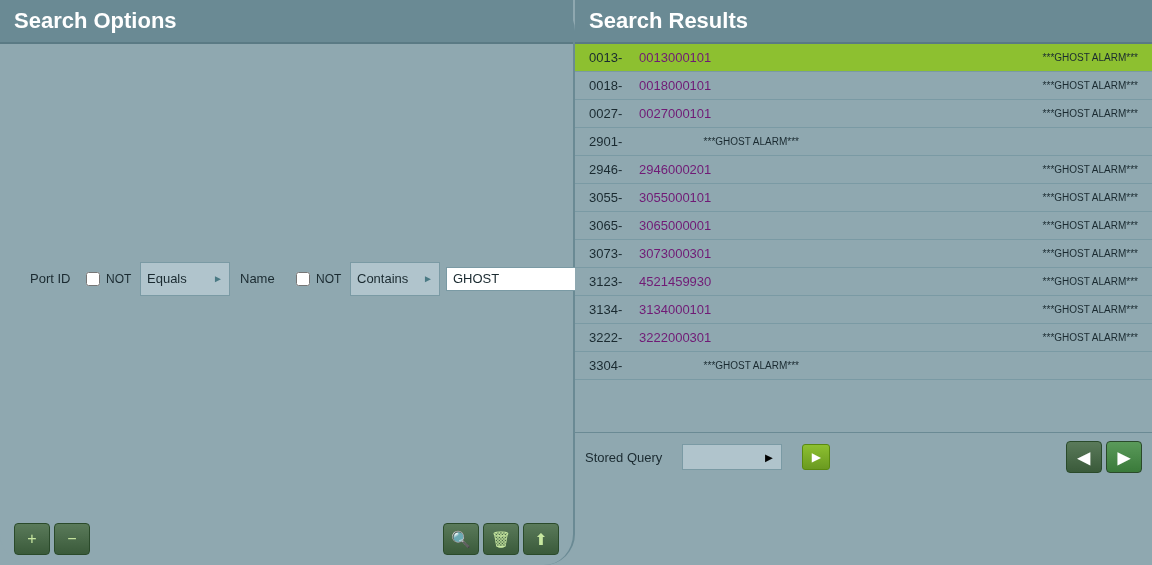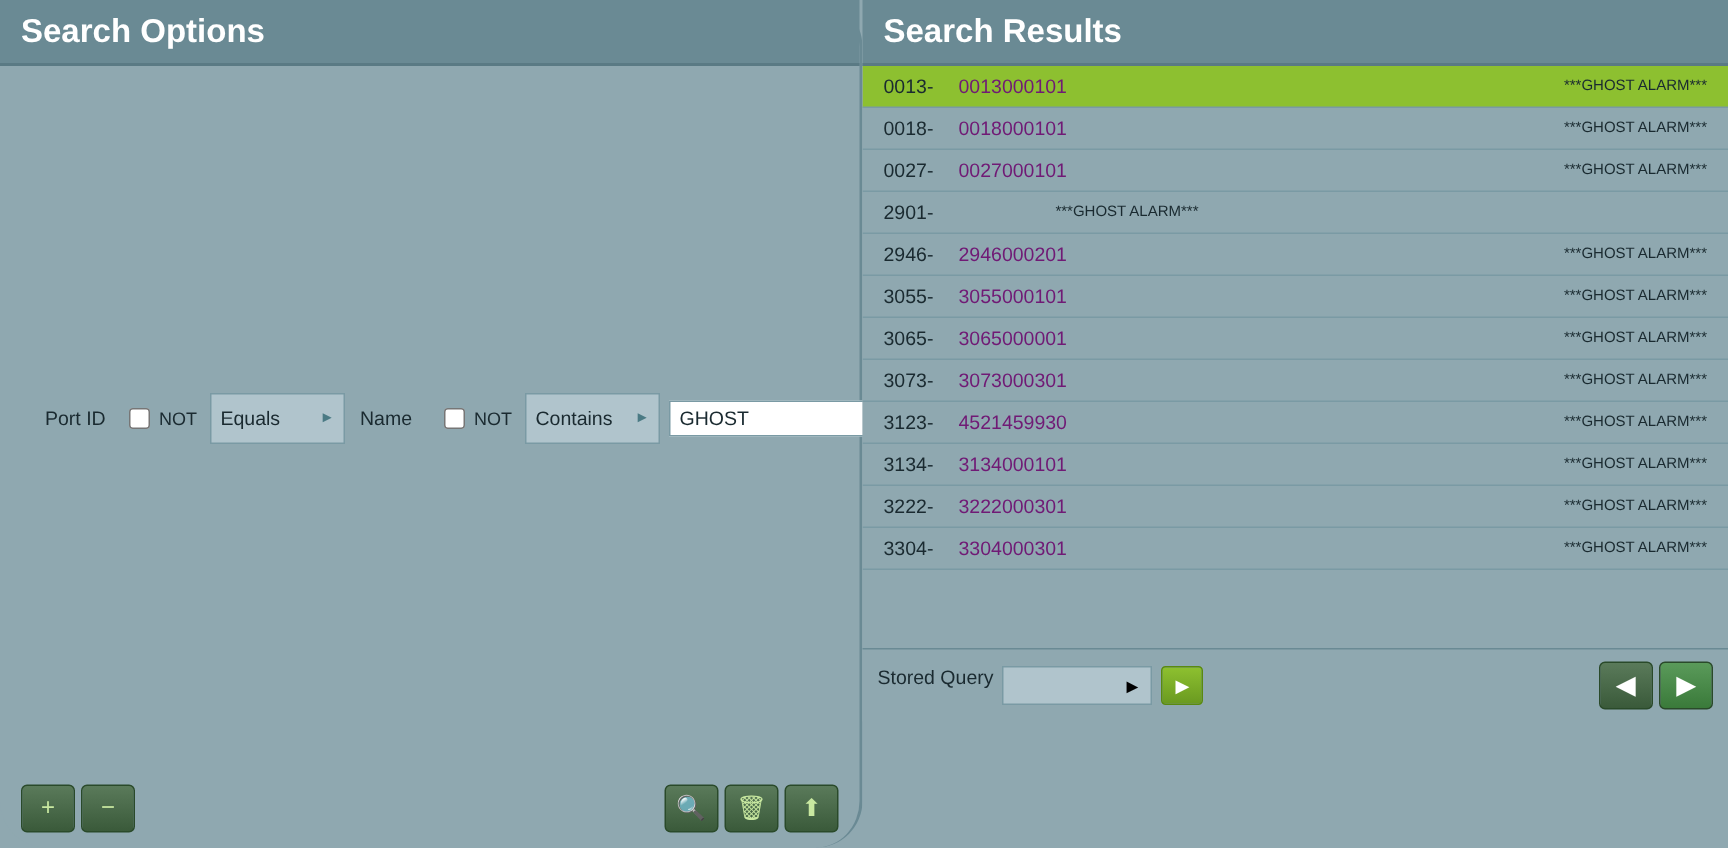--- a/index.html
+++ b/index.html
@@ -172,22 +172,22 @@
     .results-footer {
       padding: 8px 10px;
       display: flex;
       align-items: center;
       justify-content: space-between;
       background: #8fa8b0;
       border-top: 1px solid #6a8a94;
     }
     .stored-query-section {
       display: flex;
-      align-items: flex-start;
-      gap: 6px;
+      align-items: center;
+      gap: 20px;
     }
     .stored-query-label {
       color: #1a2a30;
       font-size: 13px;
     }
     .stored-query-dropdown {
       width: 100px;
       height: 26px;
       background: #b0c4cc;
       border: 1px solid #7a9aa4;
@@ -343,21 +343,20 @@
           <span class="result-code">3134000101</span>
           <span class="result-name">***GHOST ALARM***</span>
         </div>
         <div class="result-row">
           <span class="result-id">3222-</span>
           <span class="result-code">3222000301</span>
           <span class="result-name">***GHOST ALARM***</span>
         </div>
         <div class="result-row">
           <span class="result-id">3304-</span>
-          <span class="result-code">3304000301</span>
           <span class="result-name">***GHOST ALARM***</span>
         </div>
       </div>
   </div>
   <div class="results-footer">
     <div class="stored-query-section">
       <span class="stored-query-label">Stored Query</span>
       <div class="stored-query-dropdown">
         <span></span>
         <span>►</span>

